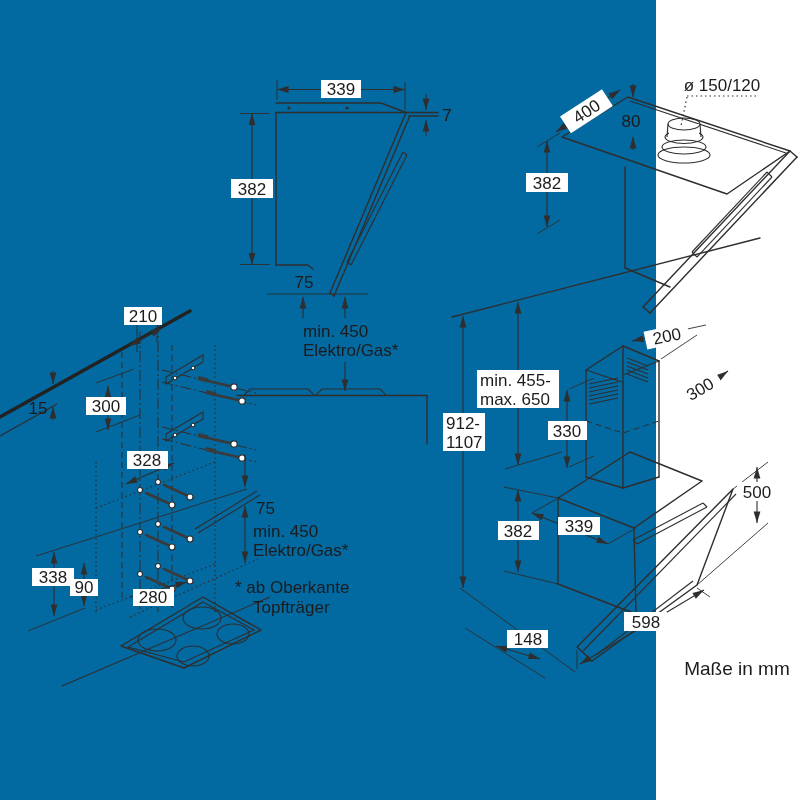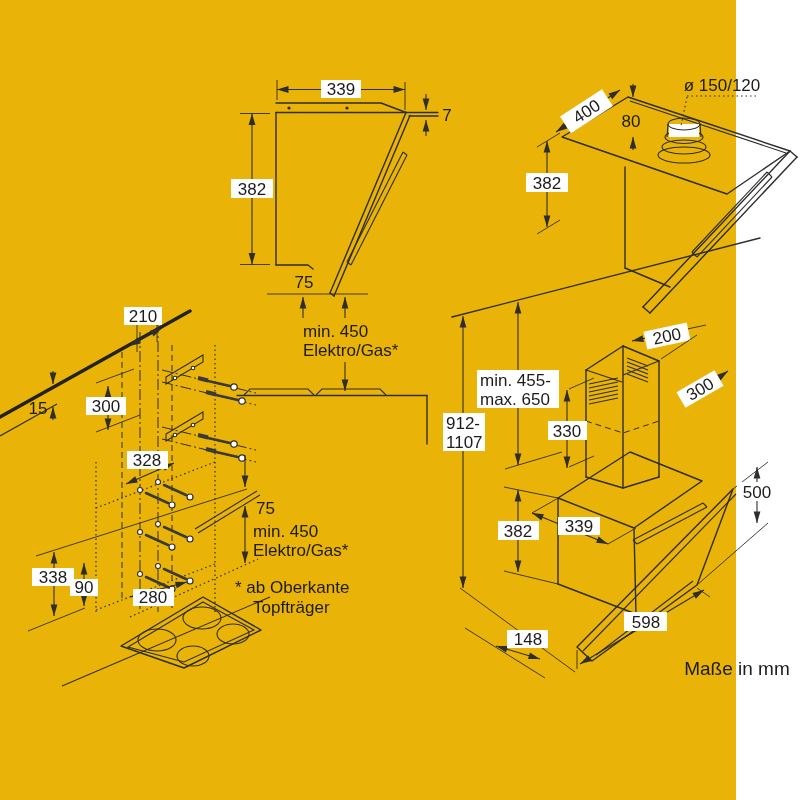--- a/index.html
+++ b/index.html
@@ -1,17 +1,17 @@
 <!DOCTYPE html>
 <html><head>
 <meta charset="utf-8">
 <style>
   html,body{margin:0;padding:0;background:#fff;}
   body{font-family:"Liberation Sans",sans-serif;}
-  #stage{width:736px;height:800px;position:relative;background:#eab308;text-align:center;}
+  #stage{width:656px;height:800px;position:relative;background:#0369a1;text-align:center;}
   svg{display:block;}
   svg text{fill:#1c1c1c;font-family:"Liberation Sans",sans-serif;}
   .part{stroke:#2e2e2e;stroke-width:1.4;fill:none;stroke-linejoin:round;stroke-linecap:round;}
   .part2{stroke:#2e2e2e;stroke-width:1.1;fill:none;}
   .dim{stroke:#2e2e2e;stroke-width:1.1;fill:none;}
   .ext{stroke:#2e2e2e;stroke-width:0.9;fill:none;}
   .thick{stroke:#222;stroke-width:3.4;fill:none;stroke-linecap:round;}
   .dashdot{stroke:#2e2e2e;stroke-width:1;fill:none;stroke-dasharray:11 3 2 3;}
   .dashed{stroke:#2e2e2e;stroke-width:1;fill:none;stroke-dasharray:6 4;}
   .dotted{stroke:#2e2e2e;stroke-width:1.2;fill:none;stroke-dasharray:1.5 3;}

